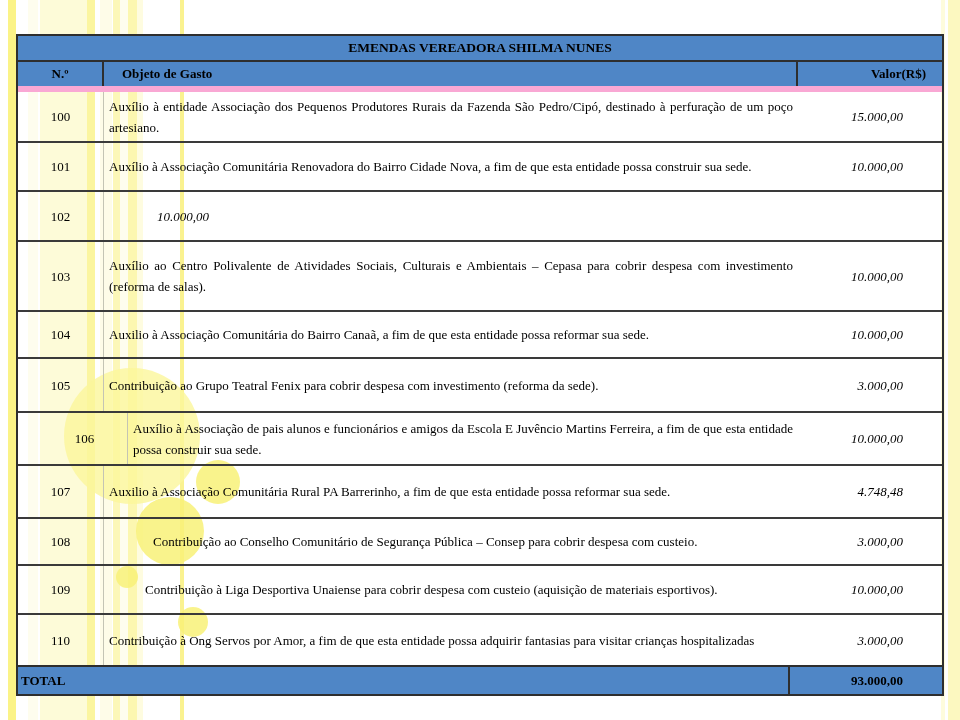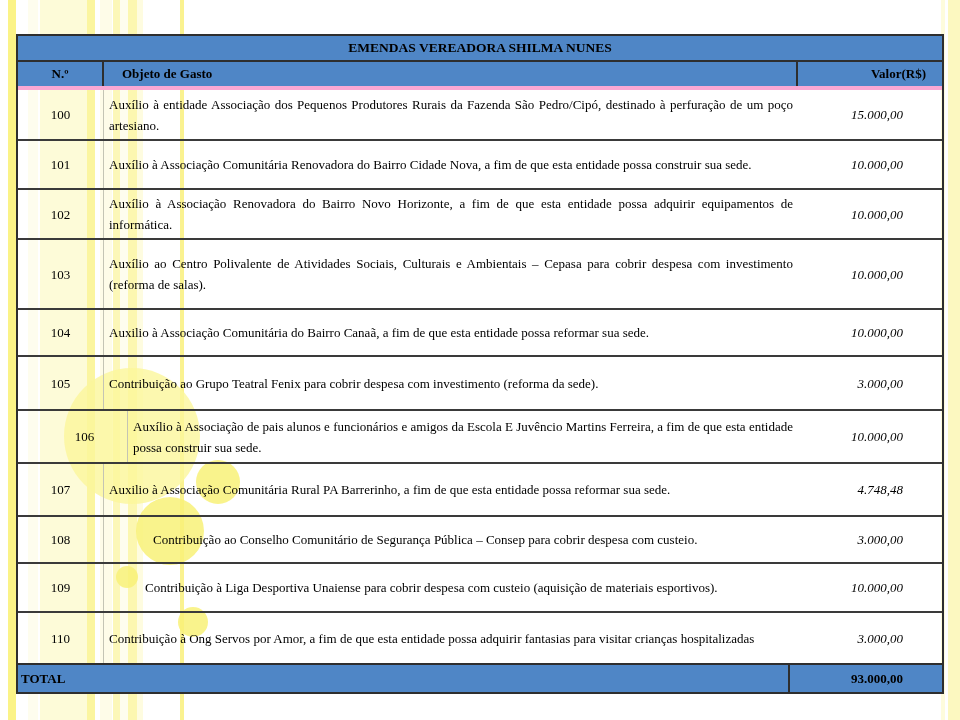--- a/index.html
+++ b/index.html
@@ -20,21 +20,21 @@
     background:transparent;
   }
   .title-row{
     background:#4F86C6;
     border-bottom:2px solid #2e2e2e;
     height:24px;display:flex;align-items:center;justify-content:center;
     font-weight:bold;font-size:13.5px;
   }
   .header-row{
     background:#4F86C6;
-    border-bottom:4px solid #f9a8d4;
+    border-bottom:6px solid #f9a8d4;
     height:24px;display:flex;align-items:stretch;
     font-weight:bold;font-size:13px;
   }
   .header-row .h-num{width:86px;display:flex;align-items:center;justify-content:center;border-right:2px solid #2e2e2e;box-sizing:border-box;}
   .header-row .h-obj{flex:1;display:flex;align-items:center;padding-left:18px;border-right:2px solid #2e2e2e;box-sizing:border-box;}
   .header-row .h-val{width:144px;display:flex;align-items:center;justify-content:flex-end;padding-right:16px;box-sizing:border-box;}
   .rows .row{
     display:flex;align-items:center;
     border-bottom:2px solid #3a3a3a;
     font-size:13px;line-height:21px;
@@ -104,21 +104,20 @@
   </div>
 
   <div class="row">
     <div class="cell num">101</div>
     <div class="cell obj">Auxílio à Associação Comunitária Renovadora do Bairro Cidade Nova, a fim  de que esta entidade possa construir  sua sede.</div>
     <div class="cell val">10.000,00</div>
   </div>
 
   <div class="row">
     <div class="cell num">102</div>
-    <div class="cell obj">Auxílio à Associação Renovadora do Bairro Novo Horizonte, a fim  de que  esta entidade possa adquirir equipamentos  de informática.</div>
     <div class="cell val">10.000,00</div>
   </div>
 
   <div class="row">
     <div class="cell num">103</div>
     <div class="cell obj">Auxílio ao Centro Polivalente de Atividades Sociais, Culturais e Ambientais – Cepasa para cobrir despesa com investimento  (reforma  de salas).</div>
     <div class="cell val">10.000,00</div>
   </div>
 
   <div class="row">

